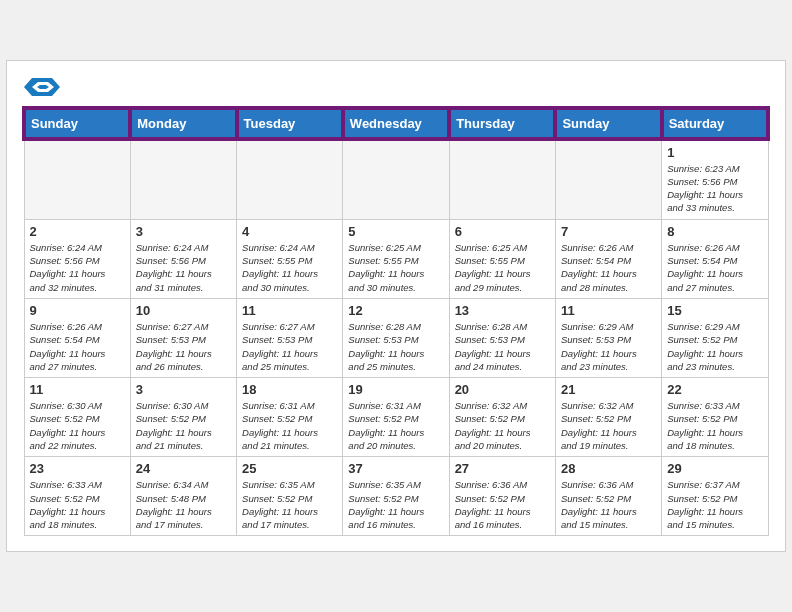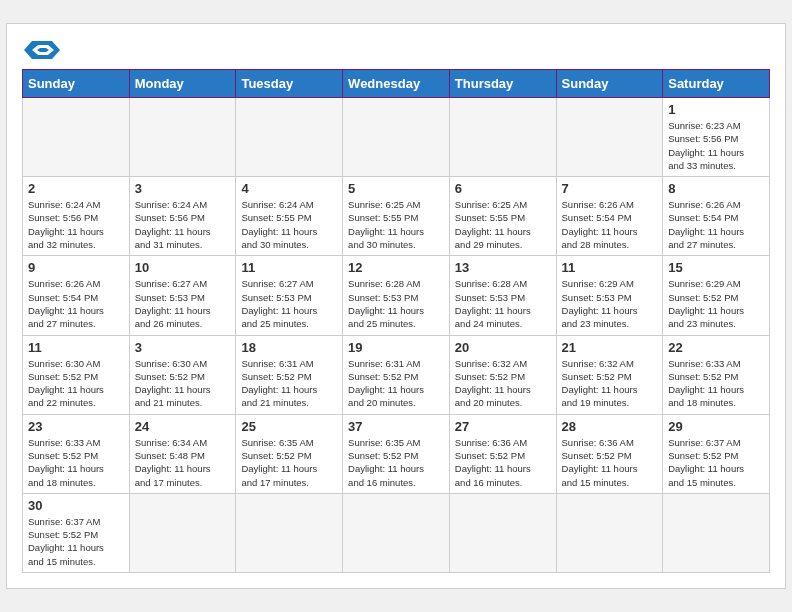--- a/index.html
+++ b/index.html
@@ -58,21 +58,21 @@
       border-collapse: collapse;
       border: 1px solid #ccc;
     }
     .calendar-grid th {
       background-color: #2878c3;
       color: white;
       text-align: left;
       padding: 6px 5px;
       font-size: 13px;
       font-weight: bold;
-      border: 1px solid #701a75;
+      border: 4px solid #701a75;
       width: calc(100% / 7);
     }
     .calendar-grid td {
       vertical-align: top;
       border: 1px solid #ccc;
       padding: 4px 5px;
       width: calc(100% / 7);
       min-height: 70px;
       height: 70px;
       background: white;
@@ -84,20 +84,21 @@
       font-size: 13px;
       font-weight: bold;
       color: #333;
       display: block;
       margin-bottom: 2px;
     }
     .day-info {
       font-size: 9.5px;
       color: #333;
       line-height: 1.4;
+      font-style: italic;
     }
     .last-row td {
       height: 55px;
     }
   </style>
 </head>
 <body>
 
 <div class="calendar-container">
   <div class="header-section">
@@ -344,30 +345,15 @@
 and 15 minutes.</div>
           </td>
           <td>
             <span class="day-number">29</span>
             <div class="day-info" style="white-space: pre-line;">Sunrise: 6:37 AM
 Sunset: 5:52 PM
 Daylight: 11 hours
 and 15 minutes.</div>
           </td>
         </tr>
-        <tr class="last-row">
-          <td>
-            <span class="day-number">30</span>
-            <div class="day-info" style="white-space: pre-line;">Sunrise: 6:37 AM
-Sunset: 5:52 PM
-Daylight: 11 hours
-and 15 minutes.</div>
-          </td>
-          <td class="empty"></td>
-          <td class="empty"></td>
-          <td class="empty"></td>
-          <td class="empty"></td>
-          <td class="empty"></td>
-          <td class="empty"></td>
-        </tr>
       </tbody>
   </table>
 </div>
 
 </body></html>

